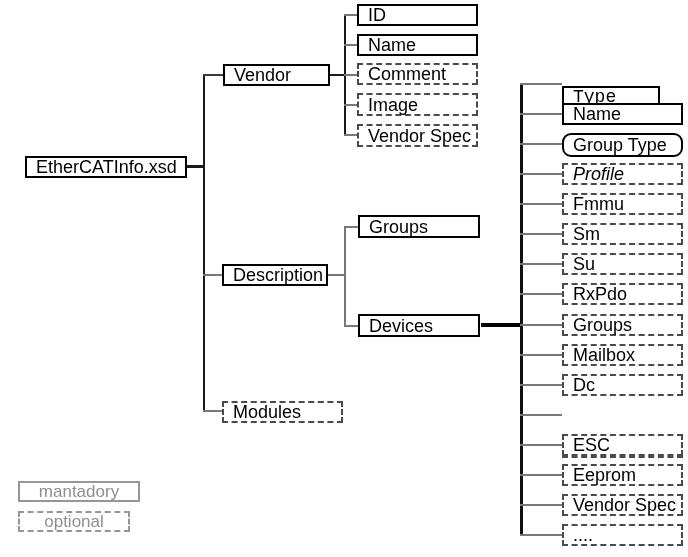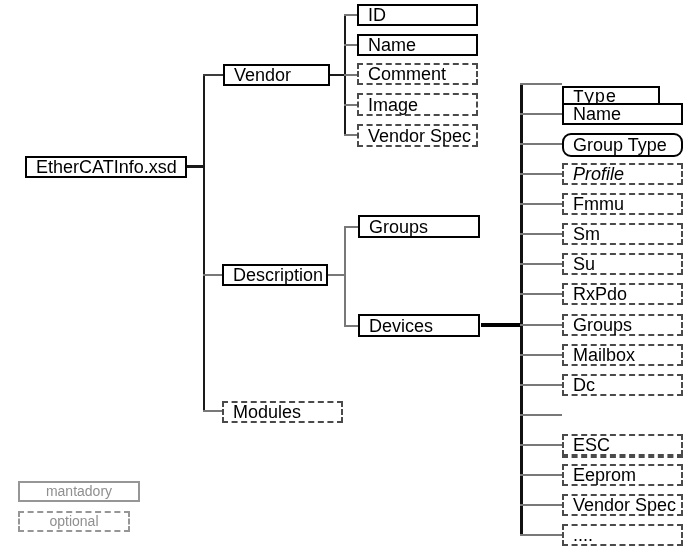--- a/index.html
+++ b/index.html
@@ -22,21 +22,21 @@
     display:flex;
     align-items:center;
   }
   .solid{border:2px solid #000000;}
   .dashed{border:2px dashed #4a4a4a;}
   .ln{position:absolute;}
   .legendbox{
     position:absolute;
     box-sizing:border-box;
     color:#8f8f8f;
-    font-size:14px;
+    font-size:17px;
     line-height:17px;
     display:flex;
     align-items:center;
     justify-content:center;
     white-space:nowrap;
   }
   .legend-solid{border:2px solid #969696;}
   .legend-dashed{border:2px dashed #969696;}
 </style>
 </head>

